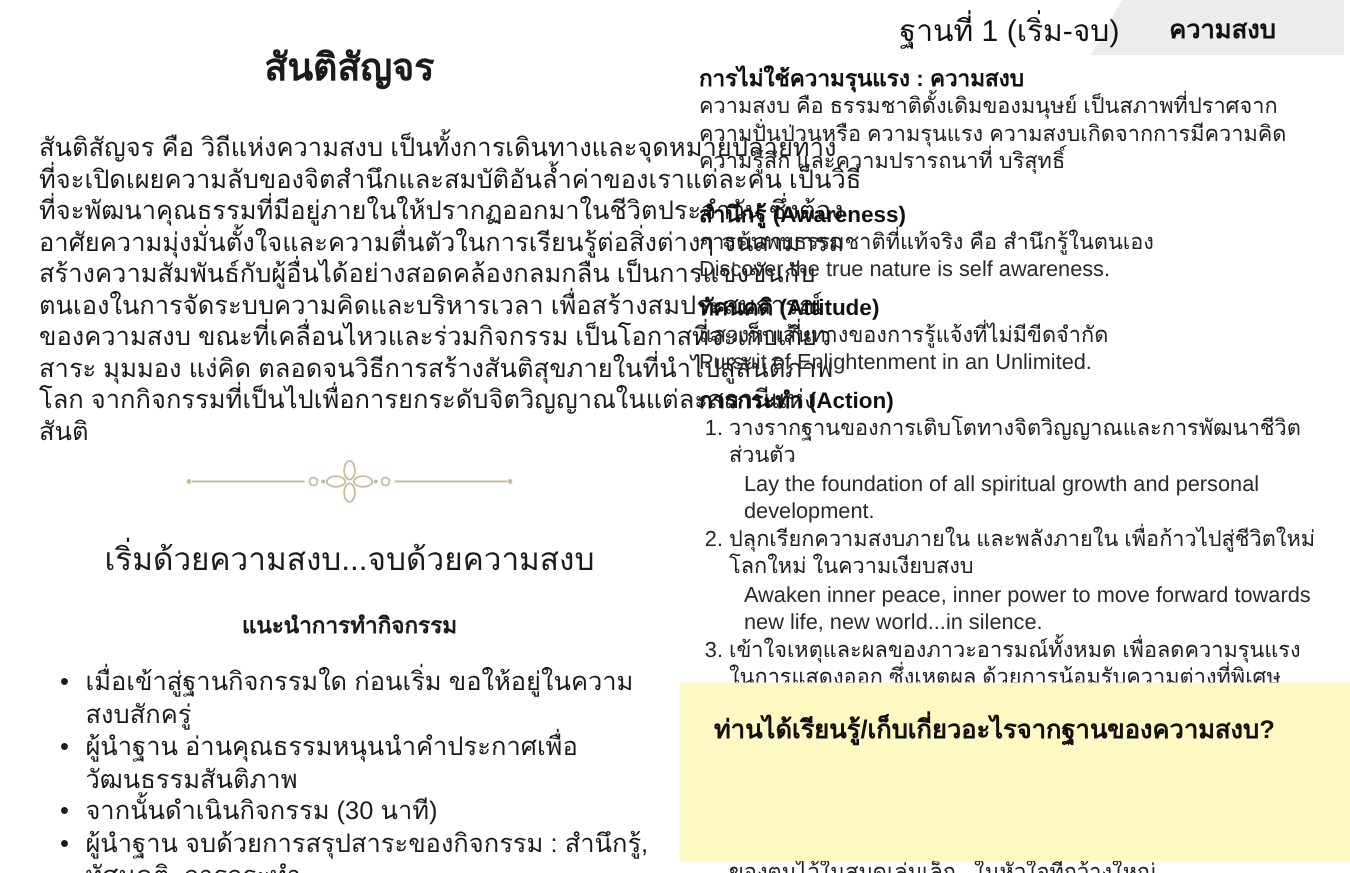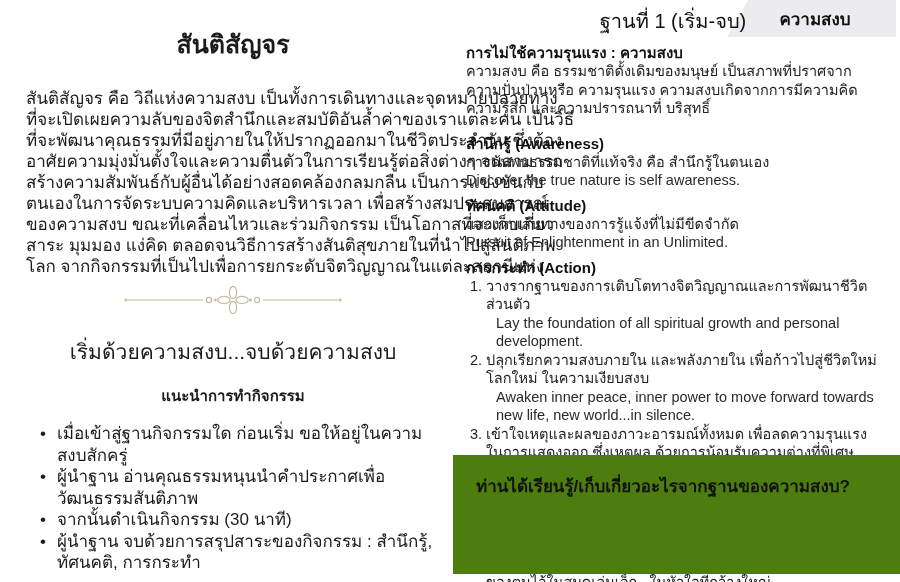--- a/index.html
+++ b/index.html
@@ -38,21 +38,21 @@
   .thai-line { font-weight:500; }
   .en-line { font-weight:400; color:#2a2a2a; }
   .action-item { display:flex; }
   .action-num { flex:0 0 16px; text-align:right; margin-right:4px; font-weight:500; }
   .action-body { flex:1 1 auto; }
   .action-body .en-line { padding-left:10px; }
 
   
   .question-box {
     position:absolute; left:453px; top:455px; width:447px; height:119px;
-    background:#4d7c0f; box-sizing:border-box; padding:17px 24px 0 23px;
+    background:#fef9c3; box-sizing:border-box; padding:17px 24px 0 23px;
   }
   .question-text { font-weight:700; font-size:17px; color:#111; }
 </style>
 </head>
 <body>
 
 <div class="page">
 
   <div class="left-col">
     <h1 class="page-title">สันติสัญจร</h1>
@@ -60,20 +60,21 @@
     <div class="intro">
       <div class="intro-line">สันติสัญจร คือ วิถีแห่งความสงบ เป็นทั้งการเดินทางและจุดหมายปลายทาง</div>
       <div class="intro-line">ที่จะเปิดเผยความลับของจิตสำนึกและสมบัติอันล้ำค่าของเราแต่ละคน เป็นวิธี</div>
       <div class="intro-line">ที่จะพัฒนาคุณธรรมที่มีอยู่ภายในให้ปรากฏออกมาในชีวิตประจำวัน  ซึ่งต้อง</div>
       <div class="intro-line">อาศัยความมุ่งมั่นตั้งใจและความตื่นตัวในการเรียนรู้ต่อสิ่งต่างๆ จนสามารถ</div>
       <div class="intro-line">สร้างความสัมพันธ์กับผู้อื่นได้อย่างสอดคล้องกลมกลืน   เป็นการแข่งขันกับ</div>
       <div class="intro-line">ตนเองในการจัดระบบความคิดและบริหารเวลา    เพื่อสร้างสมประสบการณ์</div>
       <div class="intro-line">ของความสงบ ขณะที่เคลื่อนไหวและร่วมกิจกรรม เป็นโอกาสที่จะเก็บเกี่ยว</div>
       <div class="intro-line">สาระ มุมมอง แง่คิด ตลอดจนวิธีการสร้างสันติสุขภายในที่นำไปสู่สันติภาพ</div>
       <div class="intro-line">โลก    จากกิจกรรมที่เป็นไปเพื่อการยกระดับจิตวิญญาณในแต่ละสถานีแห่ง</div>
+      <div class="intro-line">สันติ</div>
     </div>
 
     <div class="ornament-wrap">
       <svg width="220" height="30" viewBox="0 0 220 30" fill="none" stroke="#c6bc9c" stroke-width="1.2">
         <circle cx="3" cy="15" r="1.6" fill="#c6bc9c" stroke="none"></circle>
         <line x1="5" y1="15" x2="80" y2="15"></line>
         <circle cx="86" cy="15" r="2.6"></circle>
         <circle cx="92.5" cy="15" r="1.4" fill="#c6bc9c" stroke="none"></circle>
         <ellipse cx="110" cy="7.5" rx="3.6" ry="6.2"></ellipse>
         <ellipse cx="110" cy="22.5" rx="3.6" ry="6.2"></ellipse>

